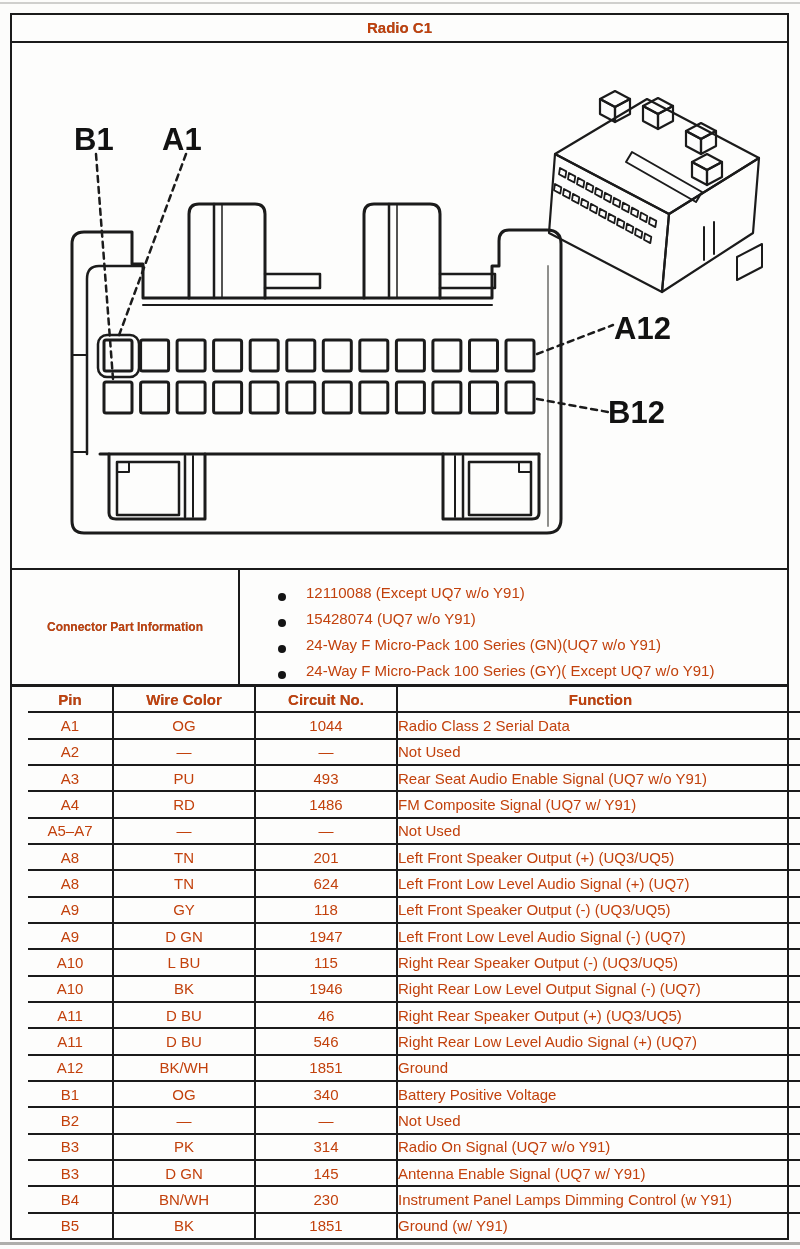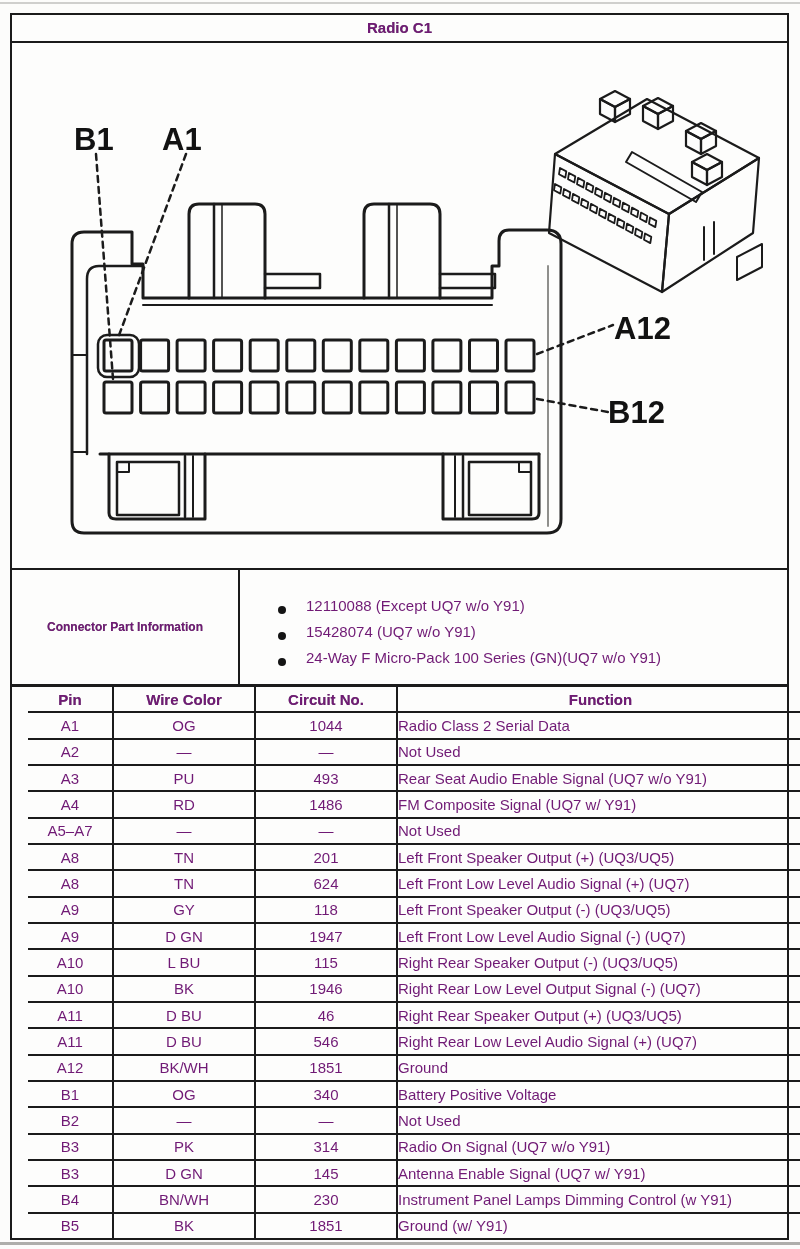--- a/index.html
+++ b/index.html
@@ -1,17 +1,17 @@
 <!DOCTYPE html>
 <html><head>
 <meta charset="utf-8">
 <style>
   html,body{margin:0;padding:0;background:#e8e8e6;}
   .page{position:relative;width:800px;height:1249px;background:#fcfcfb;margin:0 auto;overflow:hidden;
-        font-family:"Liberation Sans",sans-serif;color:#701a75;}
+        font-family:"Liberation Sans",sans-serif;color:#c2410c;}
   .rule-top{position:absolute;left:0;top:2px;width:100%;height:2px;background:#cfcfcd;}
   .rule-bottom{position:absolute;left:0;top:1242px;width:100%;height:3px;background:#aeaeab;}
   .frame{position:absolute;left:10px;top:13px;width:779px;height:1227px;border:2px solid #1b1b1b;
          background:#fdfdfc;box-sizing:border-box;}
   .title-bar{position:absolute;left:0;top:0;width:100%;height:26px;border-bottom:2px solid #1b1b1b;
              box-sizing:content-box;line-height:26px;text-align:center;font-weight:bold;font-size:15px;
              text-shadow:0 0 .4px rgba(0,0,0,.5);}
   .diagram{position:absolute;left:0;top:28px;width:100%;height:525px;border-bottom:2px solid #1b1b1b;}
   .diagram svg{display:block;}
   .diagram text{font-family:"Liberation Sans",sans-serif;font-weight:bold;font-size:31px;fill:#121212;}
@@ -181,20 +181,24 @@
             <span>12110088 (Except UQ7 w/o Y91)</span>
           </div>
           <div class="bullet-row">
             <span class="bullet-dot"></span>
             <span>15428074 (UQ7 w/o Y91)</span>
           </div>
           <div class="bullet-row">
             <span class="bullet-dot"></span>
             <span>24-Way F Micro-Pack 100 Series (GN)(UQ7 w/o Y91)</span>
           </div>
+          <div class="bullet-row">
+            <span class="bullet-dot"></span>
+            <span>24-Way F Micro-Pack 100 Series (GY)( Except UQ7 w/o Y91)</span>
+          </div>
         </div>
     </div>
 
     <div class="pintable" id="pin-table">
         <div class="trow thead">
           <div class="tcell">Pin</div>
           <div class="tcell">Wire Color</div>
           <div class="tcell">Circuit No.</div>
           <div class="tcell">Function</div>
         </div>

